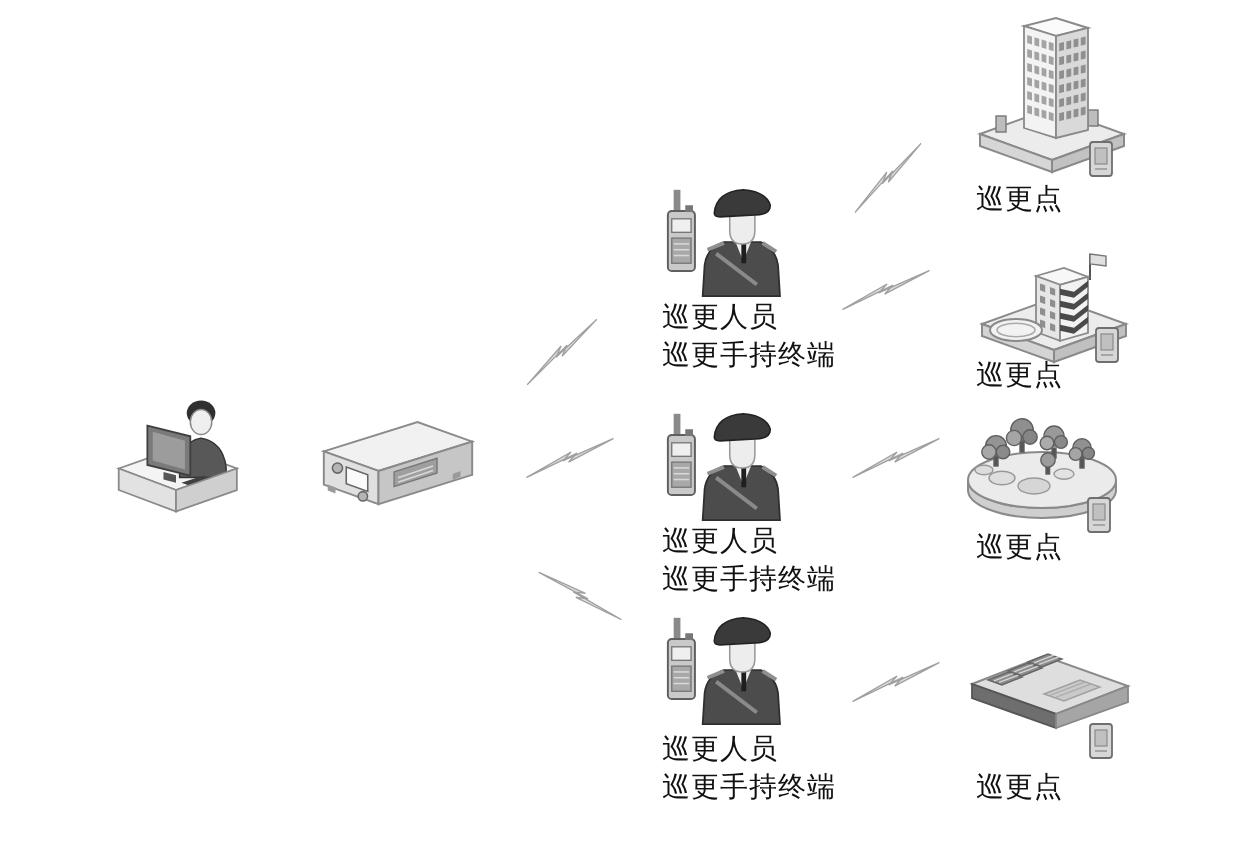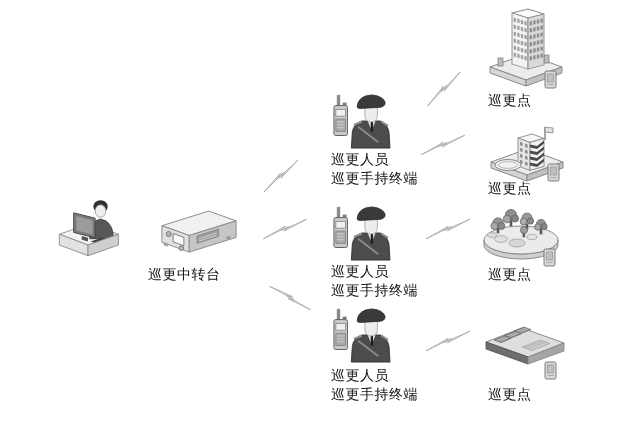--- a/index.html
+++ b/index.html
@@ -46,21 +46,20 @@
     <polygon points="32,28 80,13 80,30 32,45" fill="#c6c6c6" stroke="#8a8a8a" stroke-width="1"></polygon>
     <circle cx="11" cy="26.5" r="2.6" fill="#b5b5b5" stroke="#666" stroke-width="0.8"></circle>
     <polygon points="15.5,26 26.5,30 26.5,38.5 15.5,34.5" fill="#fafafa" stroke="#666" stroke-width="0.8"></polygon>
     <circle cx="24" cy="41" r="2.4" fill="#b5b5b5" stroke="#666" stroke-width="0.8"></circle>
     <polygon points="40,28.5 62,21.5 62,29 40,36" fill="#9f9f9f" stroke="#777" stroke-width="0.7"></polygon>
     <line x1="42" y1="31.5" x2="60" y2="25.5" stroke="#d8d8d8" stroke-width="0.8"></line>
     <line x1="42" y1="33.8" x2="60" y2="27.8" stroke="#d8d8d8" stroke-width="0.8"></line>
     <polygon points="6,35 10,36.5 10,39.5 6,38" fill="#9a9a9a"></polygon>
     <polygon points="70,29.5 74,28 74,31 70,32.5" fill="#9a9a9a"></polygon>
   </svg>
-  <div class="lbl center" style="left:148px;top:265px;width:104px">巡更中转台</div>
 
   <svg class="abs" style="left:330px;top:92px" width="62" height="58" viewBox="0 0 64 60">
     <g>
       <rect x="7" y="3" width="3.5" height="13" fill="#8a8a8a"></rect>
       <rect x="4" y="14" width="14" height="31" rx="2" fill="#c9c9c9" stroke="#5f5f5f" stroke-width="1"></rect>
       <rect x="13" y="11" width="4" height="3.5" fill="#777"></rect>
       <rect x="6" y="18" width="10" height="7" fill="#efefef" stroke="#777" stroke-width="0.7"></rect>
       <rect x="6" y="28" width="10" height="13" fill="#a8a8a8" stroke="#777" stroke-width="0.7"></rect>
       <line x1="7" y1="31" x2="15" y2="31" stroke="#d9d9d9" stroke-width="0.8"></line>
       <line x1="7" y1="34" x2="15" y2="34" stroke="#d9d9d9" stroke-width="0.8"></line>

